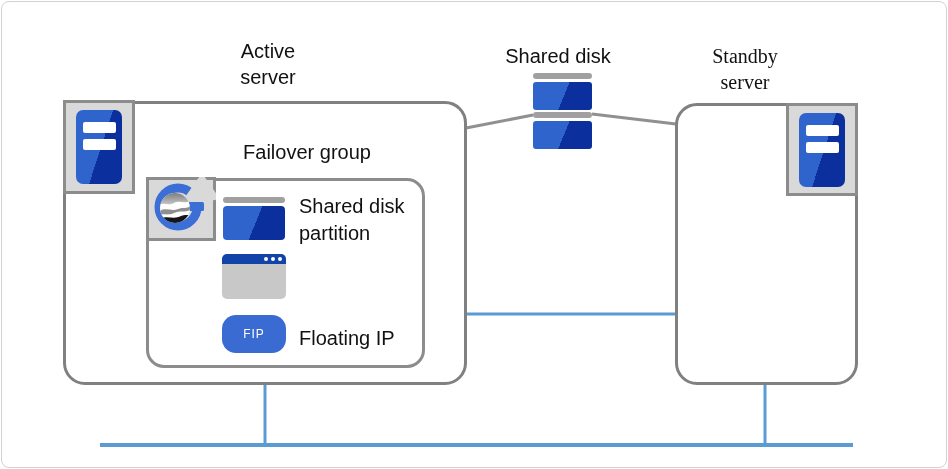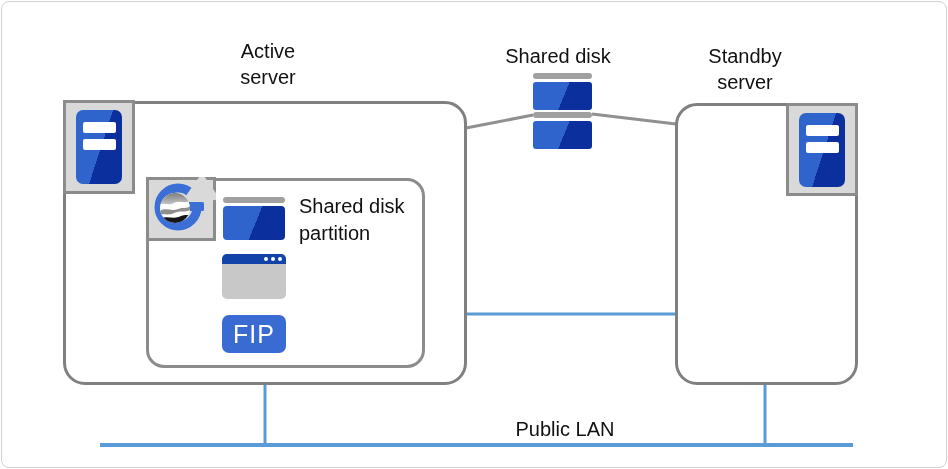--- a/index.html
+++ b/index.html
@@ -35,22 +35,22 @@
   .part-icon .cap{width:62px;height:6px;background:#a0a0a0;border-radius:3px;}
   .part-icon .dbody{
     width:62px;height:34px;margin-top:3px;border-radius:4px;
     background:linear-gradient(112deg,#2f64cc 0 52%,#0c2f9e 52% 100%);
   }
   .app-icon{position:absolute;left:222px;top:254px;width:64px;height:45px;border-radius:5px;overflow:hidden;background:#c8c8c8;}
   .app-icon .titlebar{position:relative;width:64px;height:10px;background:#1243a8;}
   .app-icon .dot{position:absolute;top:3px;width:4px;height:4px;border-radius:50%;background:#fff;}
   .app-icon .d1{left:42px;} .app-icon .d2{left:49px;} .app-icon .d3{left:56px;}
   .fip-badge{
-    position:absolute;left:222px;top:315px;width:64px;height:38px;border-radius:7px;
-    background:#3a6bd3;color:#fff;font-size:25px;line-height:38px;text-align:center;letter-spacing:1px;
+    position:absolute;left:222px;top:315px;width:64px;height:38px;border-radius:14px;
+    background:#3a6bd3;color:#fff;font-size:12px;line-height:38px;text-align:center;letter-spacing:1px;
   }
   .logo-box{position:absolute;left:146px;top:177px;width:70px;height:64px;}
 </style>
 </head>
 <body>
 
 <div class="canvas">
 
   <svg class="connectors" viewBox="0 0 948 469">
     <line x1="533" y1="115" x2="466" y2="128" stroke="#909090" stroke-width="3"></line>
@@ -59,29 +59,30 @@
     <line x1="100" y1="445" x2="853" y2="445" stroke="#5b9bd5" stroke-width="4"></line>
     <line x1="265" y1="384" x2="265" y2="445" stroke="#5b9bd5" stroke-width="3"></line>
     <line x1="765" y1="384" x2="765" y2="445" stroke="#5b9bd5" stroke-width="3"></line>
   </svg>
 
   <div class="frame"></div>
 
   <div class="label center" style="left:198px;top:38px;width:140px;">Active
 server</div>
   <div class="label center" style="left:488px;top:43px;width:140px;">Shared disk</div>
-  <div class="label center" style="left:675px;top:43px;width:140px;">Standby
+  <div class="label center" style="left:675px;top:43px;width:140px;font-family:Liberation Serif, serif;">Standby
 server</div>
 
   <div class="box" style="left:63px;top:101px;width:404px;height:284px;"></div>
 
   <div class="box" style="left:675px;top:103px;width:183px;height:282px;"></div>
 
   <div class="box" style="left:146px;top:178px;width:279px;height:190px;border-radius:18px;border-color:#8c8c8c;"></div>
 
+  <div class="label center" style="left:227px;top:139px;width:160px;">Failover group</div>
 
   <div class="icon-box" style="left:63px;top:100px;width:72px;height:94px;">
     <div class="tower">
       <div class="bar b1"></div>
         <div class="bar b2"></div>
     </div>
   </div>
   <div class="icon-box" style="left:786px;top:103px;width:72px;height:93px;">
     <div class="tower">
       <div class="bar b1"></div>
@@ -134,16 +135,16 @@
       <span class="dot d1"></span>
         <span class="dot d2"></span>
         <span class="dot d3"></span>
     </div>
   </div>
 
   <div class="fip-badge">FIP</div>
 
   <div class="label" style="left:299px;top:193px;line-height:27px;">Shared disk
 partition</div>
+  <div class="label" style="left:299px;top:325px;">Floating IP</div>
 
-  <div class="label center" style="left:485px;top:416px;width:160px;">Public LAN</div>
 
 </div>
 
 </body></html>

